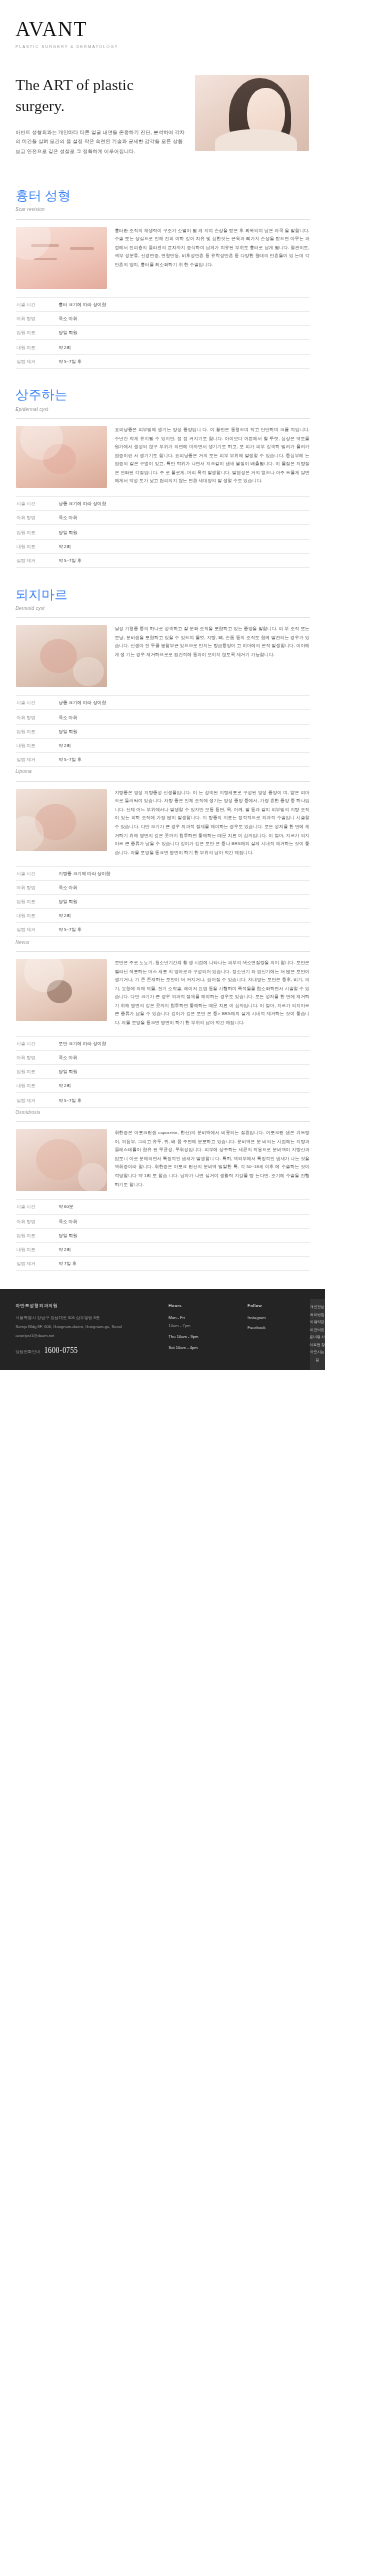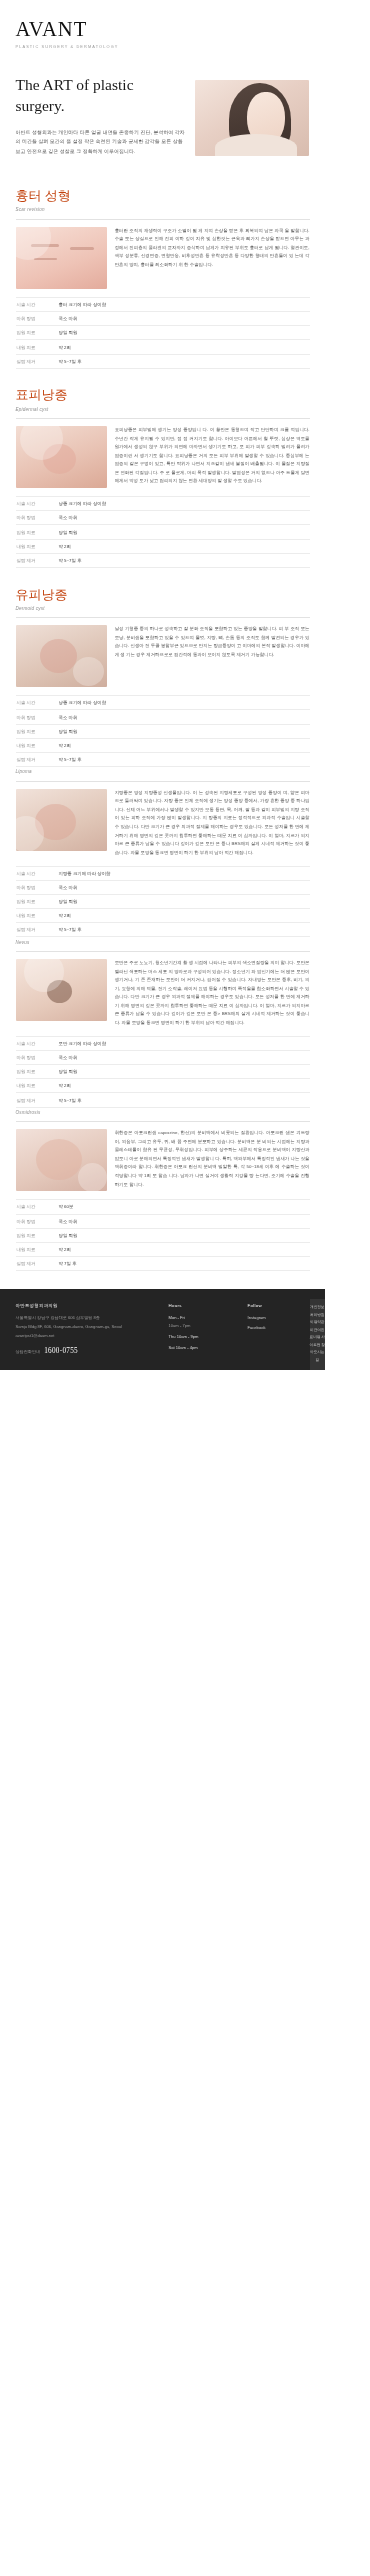--- a/index.html
+++ b/index.html
@@ -27,21 +27,20 @@
     letter-spacing: 1.1px;
     color: #9a9a9a;
     margin-top: 3.1px;
   }
 
   
   .hero {
     display: flex;
     padding: 13.4px 15.5px 15.5px 15.5px;
     gap: 9.3px;
-    align-items: flex-end;
   }
   .hero-left { flex: 1 1 auto; max-width: 170px; }
   .hero-title {
     font-family: "Liberation Serif", serif;
     font-size: 15.5px;
     line-height: 1.32;
     font-weight: 400;
     color: #1a1a1a;
     margin-bottom: 11.3px;
   }
@@ -88,21 +87,21 @@
     border-radius: 50% 50% 0 0;
     background: #f0e3da;
   }
 
   
   .section { padding: 0 15.5px; margin-bottom: 2.1px; }
   .sec-title {
     font-family: "Liberation Serif", serif;
     font-size: 13px;
     font-weight: 400;
-    color: #c2410c;
+    color: #3b82f6;
     padding-top: 15.5px;
     padding-bottom: 2.1px;
   }
   .sec-sub {
     font-size: 4.6px;
     color: #8d8d8d;
     letter-spacing: 0.2px;
     padding-bottom: 6.2px;
     font-style: italic;
   }
@@ -276,21 +275,21 @@
           <div class="info-value">약 2회</div>
         </div>
       <div class="info-row">
           <div class="info-label">실밥 제거</div>
           <div class="info-value">약 5~7일 후</div>
         </div>
     </div>
   </div>
 
   <div class="section">
-    <div class="sec-title">표피낭종</div>
+    <div class="sec-title">상주하는</div>
     <div class="sec-sub">Epidermal cyst</div>
     <div class="sec-divider"></div>
     <div class="sec-body">
       <div class="sec-figure fig-epi">
         <div class="fig-blob" style="left:27px;top:18.5px;width:33px;height:30px;background:rgba(225,170,155,.55);"></div>
         <div class="fig-blob" style="left:4.1px;top:-9.3px;width:43px;height:43px;"></div>
       </div>
       <div class="sec-text">표피낭종은 피부밑에 생기는 양성 종양입니 다. 이 황반은 통형으며 작고 단단하며 크름 적입니다. 수년간 작게 유지될 수 있지만, 점 점 커지기도 합니다. 아이보다 어른에서 훨 뚜렷, 심상은 역도를 원가에서 생성되 않구 부위가 되면에 마까면서 생기기도 하고, 모 피가 피부 깊숙히 밀려가 몰려가 염증이런 서 생기기도 합니다. 표피낭종은 거의 모든 피부 부위에 발생할 수 있습니다. 중심부에 는 염증되 같은 구멍이 있고, 특만 박위가 나면서 지즈같이 냄새 불질이 배출됩니다. 이 물질은 지방질은 연화된 각질입니다. 주 로 몰로게, 머리 목적 발생합니다. 발염성은 거의 없으나 아주 드물게 달면에게서 악성 도가 낮고 컴리되지 않는 면환 세대양의 발 생할 수도 있습니다.</div>
     </div>
     <div class="info-list">
@@ -311,21 +310,21 @@
           <div class="info-value">약 2회</div>
         </div>
       <div class="info-row">
           <div class="info-label">실밥 제거</div>
           <div class="info-value">약 5~7일 후</div>
         </div>
     </div>
   </div>
 
   <div class="section">
-    <div class="sec-title">유피낭종</div>
+    <div class="sec-title">되지마르</div>
     <div class="sec-sub">Dermoid cyst</div>
     <div class="sec-divider"></div>
     <div class="sec-body">
       <div class="sec-figure fig-derm">
         <div class="fig-blob" style="left:24px;top:13.4px;width:37px;height:34px;background:rgba(215,160,145,.5);"></div>
         <div class="fig-blob" style="left:57px;top:32px;width:31px;height:29px;"></div>
       </div>
       <div class="sec-text">날성 기형종 중의 하나로 성숙하고 잘 분화 조직을 포함하고 있는 종양을 말합니다. 피 부 조직 또는 모낭, 분비샘을 포함하고 있을 수 있으며 물껏, 지방, 뼈, 손톱 등의 조직도 함께 발견되는 경우가 있습니다. 신생아 전 두골 봉합부근 있으므로 만지는 방금중앙이 고 이마에의 본작 발생합니다. 이마에게 생 기는 경우 제거하므로로 컴간적에 통과이 보이지 않도록 제거기 가능합니다.</div>
     </div>
     <div class="info-list">

